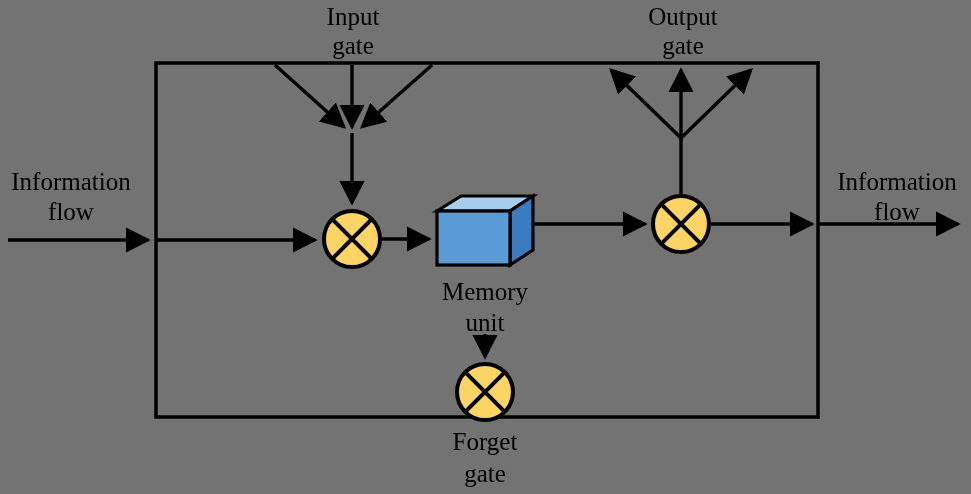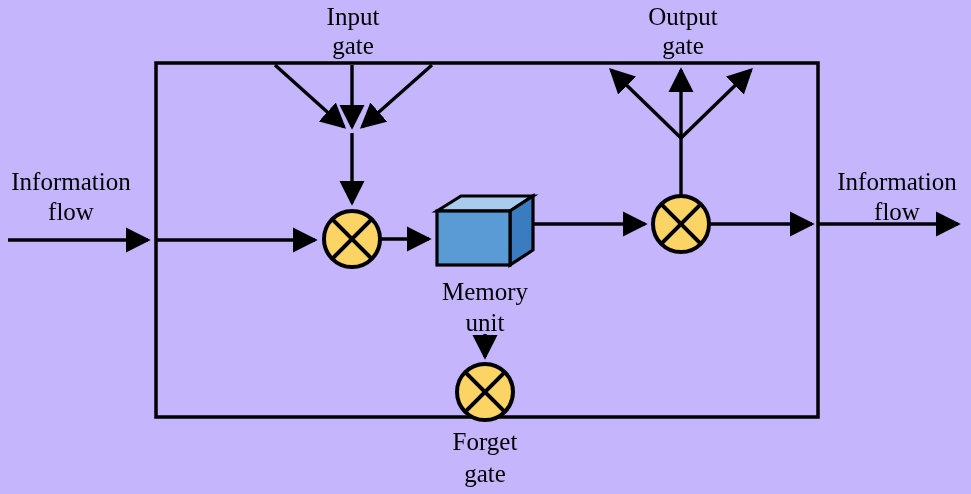--- a/index.html
+++ b/index.html
@@ -11,21 +11,21 @@
   body {
     width: 971px;
     height: 494px;
     font-family: "Liberation Serif", "DejaVu Serif", serif;
     overflow: hidden;
   }
   #diagram-root {
     position: relative;
     width: 971px;
     height: 494px;
-    background: #c4b5fd;
+    background: #737373;
   }
   svg#lstm-svg {
     display: block;
     width: 971px;
     height: 494px;
   }
   .diagram-label {
     font-family: "Liberation Serif", "DejaVu Serif", serif;
     font-size: 25px;
     fill: #000000;

